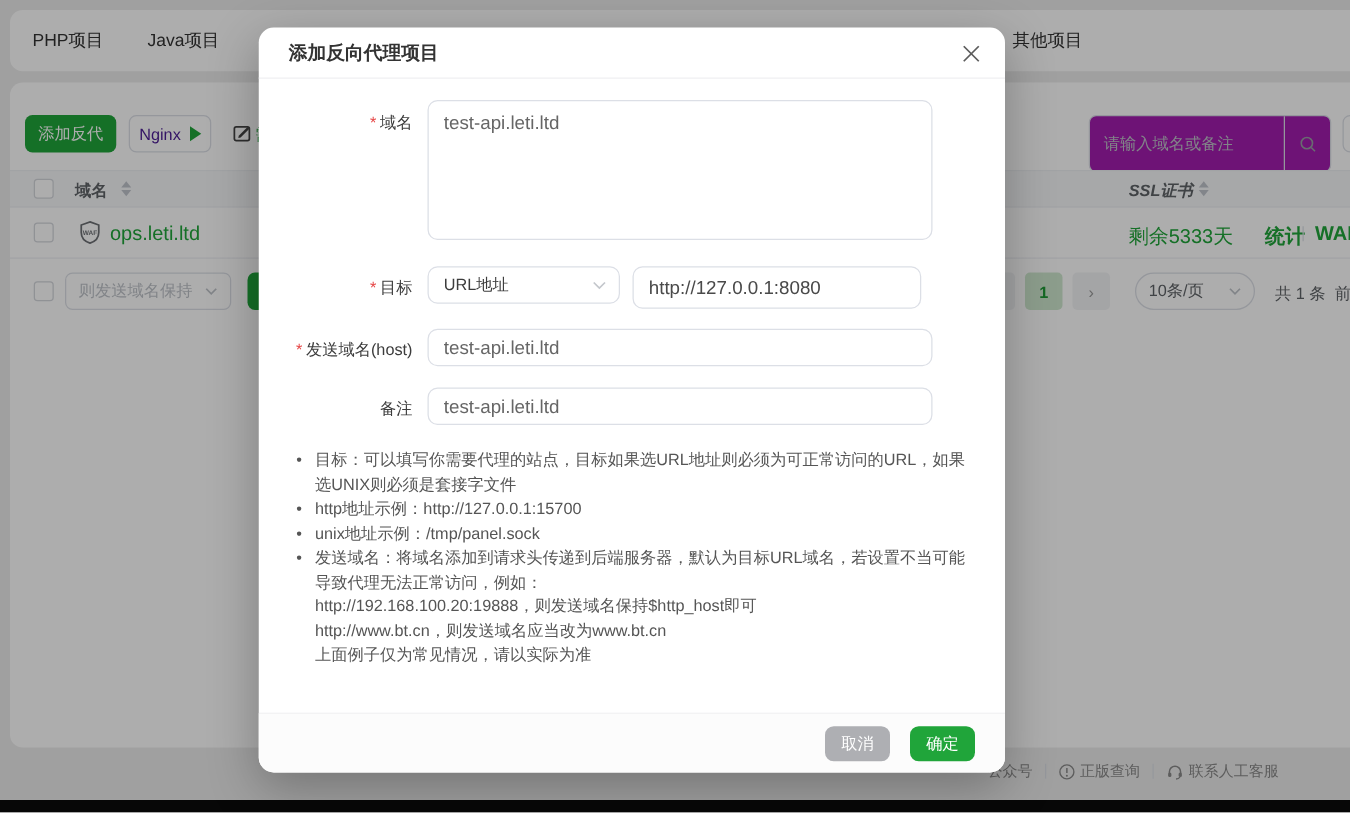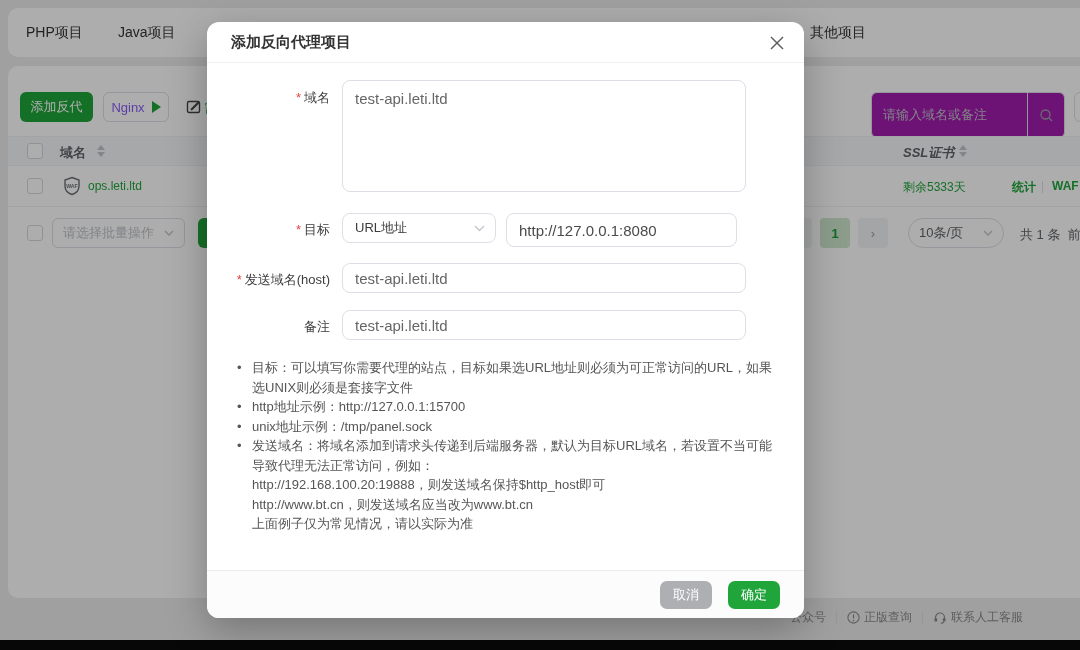--- a/index.html
+++ b/index.html
@@ -9,39 +9,39 @@
 
   
   .page { position:absolute; inset:0; background:#ececec; z-index:1; }
   .card { position:absolute; background:#fff; border-radius:10px; }
   .tabbar { left:8px; top:8px; right:-12px; height:49px; }
   .tab { position:absolute; top:0; height:49px; line-height:49px; font-size:14px; color:#333; cursor:pointer; }
   .content-card { left:8px; top:66px; right:-12px; height:532px; }
 
   .btn { display:flex; align-items:center; justify-content:center; border-radius:6px; font-size:13px; cursor:pointer; }
   .btn-green { background:#20a53a; color:#fff; }
-  .btn-plain { background:#fff; border:1px solid #dcdfe6; color:#8b5cf6; }
+  .btn-plain { background:#fff; border:1px solid #dcdfe6; color:#4c1d95; }
 
   .play-tri { width:0; height:0; border-left:9px solid #20a53a; border-top:6px solid transparent; border-bottom:6px solid transparent; margin-left:7px; }
 
   .searchbox { left:871px; top:92px; width:194px; height:46px; border:1px solid #dcdfe6; border-radius:6px; background:#a21caf; display:flex; align-items:center; }
   .searchbox .ph { flex:1; padding-left:11px; font-size:13px; color:#bfc3c9; }
   .search-btn { width:37px; height:100%; border-left:1px solid #dcdfe6; display:flex; align-items:center; justify-content:center; cursor:pointer; }
   .partial-ctrl { left:1074px; top:92px; width:40px; height:30px; border:1px solid #dcdfe6; border-radius:6px; background:#fff; }
 
   .thead { left:8px; right:-12px; top:136px; height:30px; background:#f7f8fa; border-top:1px solid #eef0f3; border-bottom:1px solid #eef0f3; }
   .checkbox { position:absolute; width:16px; height:16px; border:1px solid #d4d7dc; border-radius:3px; background:#fff; cursor:pointer; }
   .th-label { position:absolute; font-size:13px; color:#5f6367; font-weight:bold; }
   .sort { position:absolute; width:8px; height:14px; }
   .sort:before, .sort:after { content:""; position:absolute; left:0; border-left:4px solid transparent; border-right:4px solid transparent; }
   .sort:before { top:1px; border-bottom:5px solid #c0c4cc; }
   .sort:after { bottom:1px; border-top:5px solid #c0c4cc; }
 
   .row-border { position:absolute; left:8px; right:-12px; top:206px; border-bottom:1px solid #eef0f3; }
-  .green-link { color:#20a53a; font-size:12px; cursor:pointer; text-decoration:none; }
+  .green-link { color:#20a53a; font-size:16px; cursor:pointer; text-decoration:none; }
   .vsep { display:inline-block; width:1px; height:12px; background:#dcdfe6; vertical-align:middle; }
 
   .select-like { border:1px solid #dcdfe6; border-radius:6px; background:#fff; display:flex; align-items:center; justify-content:space-between; padding:0 10px; font-size:13px; color:#bfc3c9; cursor:pointer; }
 
   .pgbox { position:absolute; top:218px; width:30px; height:30px; border-radius:4px; display:flex; align-items:center; justify-content:center; font-size:13px; cursor:pointer; }
   .pg-active { background:#cfe7cf; color:#1f9a36; font-weight:bold; }
   .pg-plain { background:#f2f3f5; color:#999; }
 
   .pagefoot { position:absolute; top:608px; height:18px; font-size:12px; color:#8a8a8a; display:flex; align-items:center; }
   .pf-item { display:flex; align-items:center; gap:4px; white-space:nowrap; cursor:pointer; }
@@ -126,21 +126,21 @@
     <a class="abs green-link" style="left:88px; top:179px;">ops.leti.ltd</a>
     <div class="abs green-link" style="left:903px; top:179px; cursor:default;">剩余5333天</div>
     <a class="abs green-link" style="left:1012px; top:179px; font-weight:bold;">统计</a>
     <span class="vsep abs" style="left:1042px; top:181px;"></span>
     <a class="abs green-link" style="left:1052px; top:179px; font-weight:bold;">WAF</a>
   </div>
   <div class="row-border"></div>
 
   <div class="checkbox" style="left:27px; top:225px;"></div>
   <div class="abs select-like" style="left:52px; top:218px; width:133px; height:30px;">
-    <span>请选择批量操作</span>
+    <span>则发送域名保持</span>
     <svg width="10" height="6" viewBox="0 0 10 6">
         <polyline points="1,1 5,5 9,1" fill="none" stroke="#bfc3c9" stroke-width="1.4"></polyline>
       </svg>
   </div>
   <div class="abs btn btn-green" style="left:198px; top:218px; width:40px; height:30px;"></div>
 
   <div class="pgbox pg-plain" style="left:782px;">‹</div>
   <div class="pgbox pg-active" style="left:820px;">1</div>
   <div class="pgbox pg-plain" style="left:858px;">›</div>
   <div class="abs select-like" style="left:908px; top:218px; width:96px; height:30px; border-radius:15px; color:#5f6367;">

